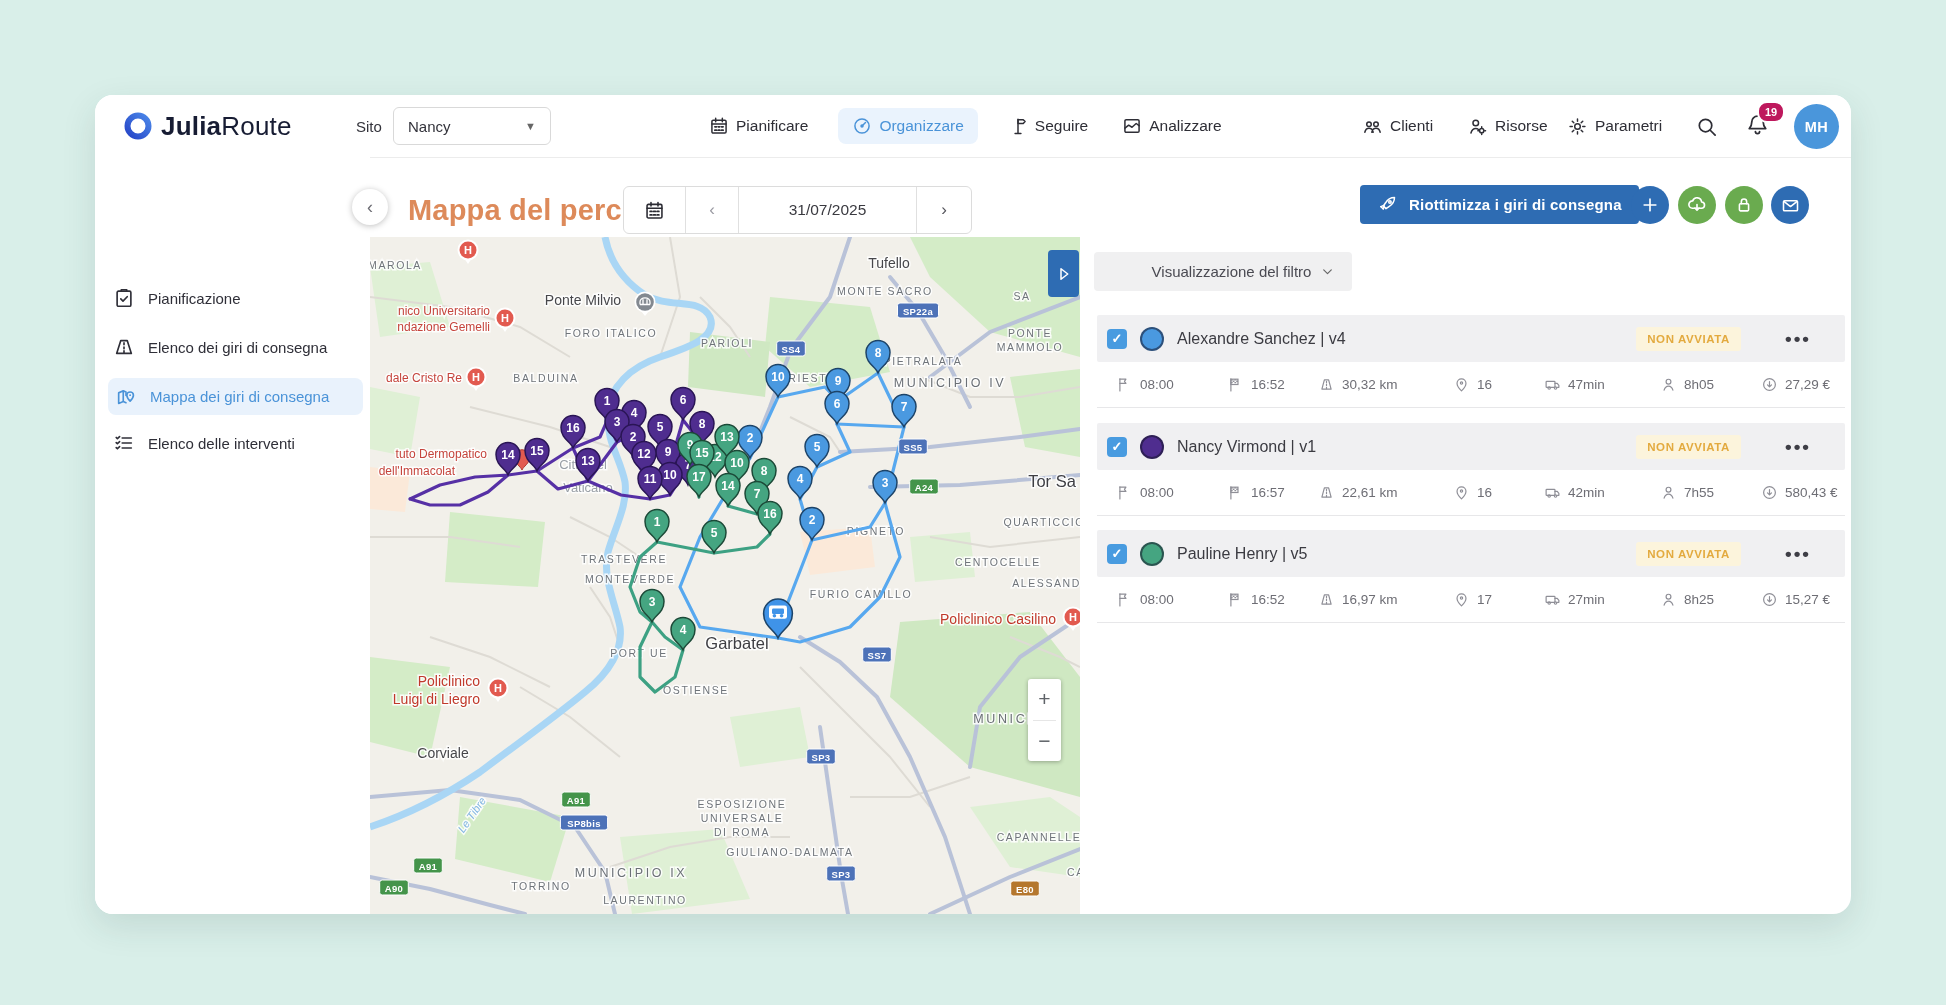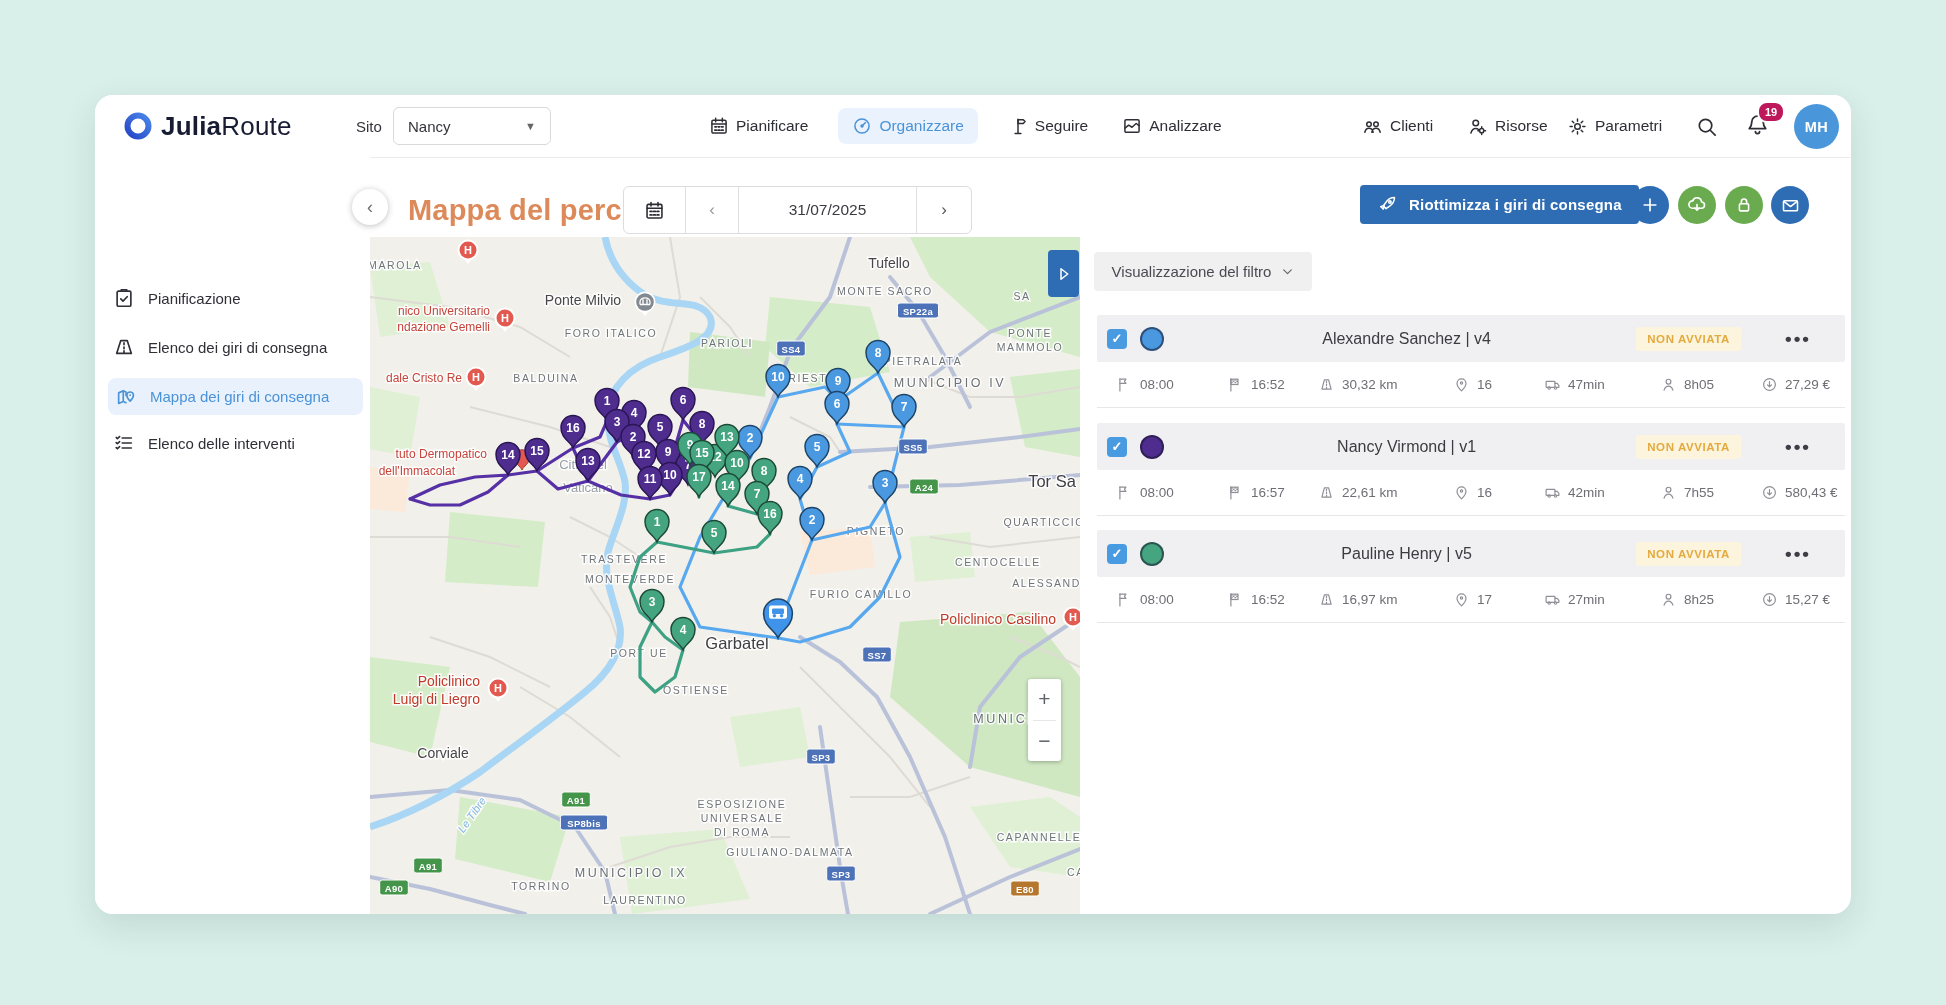--- a/index.html
+++ b/index.html
@@ -75,22 +75,22 @@
   .mt-townbig{font-size:16.5px;fill:#3e3e43;font-weight:500;}
   .mt-town2{font-size:13px;fill:#989ea5;font-weight:500;}
   .mt-hosp{font-size:12px;fill:#c5443c;font-weight:500;}
   .mt-hospbig{font-size:14px;fill:#c0392b;font-weight:500;}
   .mt-water{font-size:11px;fill:#82b6e2;font-style:italic;}
   .mt-badge{font-size:9.5px;fill:#fff;font-weight:700;paint-order:normal;stroke:none;letter-spacing:.3px;}
   .pin-num{font-size:12px;font-weight:700;fill:#fff;}
   .pin-h{font-size:11px;font-weight:700;fill:#fff;}
   
   .filter-pill{position:absolute;left:999px;top:157px;width:218px;height:39px;background:#f0f0f1;border-radius:4px;
-    display:flex;align-items:center;justify-content:center;gap:10px;font-size:15px;color:#4a4a52;cursor:pointer;}
-  .route-card{position:absolute;left:1002px;width:748px;text-align:center;}
+    display:flex;align-items:center;justify-content:center;gap:10px;font-size:15px;color:#4a4a52;cursor:pointer;padding-left:40px;}
+  .route-card{position:absolute;left:1002px;width:748px;}
   .rc-head{height:47px;background:#f0f0f2;border-radius:2px;display:flex;align-items:center;padding:0 34px 0 10px;box-sizing:border-box;}
   .rc-check{width:20px;height:20px;background:#489be0;border-radius:4px;display:flex;align-items:center;justify-content:center;cursor:pointer;flex:0 0 20px;}
   .rc-check::after{content:"✓";color:#fff;font-size:13px;font-weight:700;}
   .rc-avatar{width:24px;height:24px;border-radius:50%;margin-left:13px;border:2px solid rgba(20,20,40,.55);box-sizing:border-box;flex:0 0 24px;}
   .rc-name{margin-left:13px;font-size:16px;color:#3b3b42;font-weight:500;flex:1;}
   .rc-badge{background:#fcf4dc;color:#e3aa3f;font-size:11.5px;font-weight:700;letter-spacing:.6px;padding:6px 11px;border-radius:3px;margin-right:44px;}
   .rc-dots{color:#3e3e46;font-size:19px;font-weight:700;letter-spacing:2px;cursor:pointer;line-height:10px;}
   .rc-stats{position:relative;height:45px;background:#fff;border-bottom:1px solid #e7e7e9;}
   .stat{position:absolute;top:0;height:45px;display:flex;align-items:center;gap:7px;color:#6e6e75;font-size:13.5px;}
   .stat svg{width:17px;height:17px;color:#8f8f97;}

